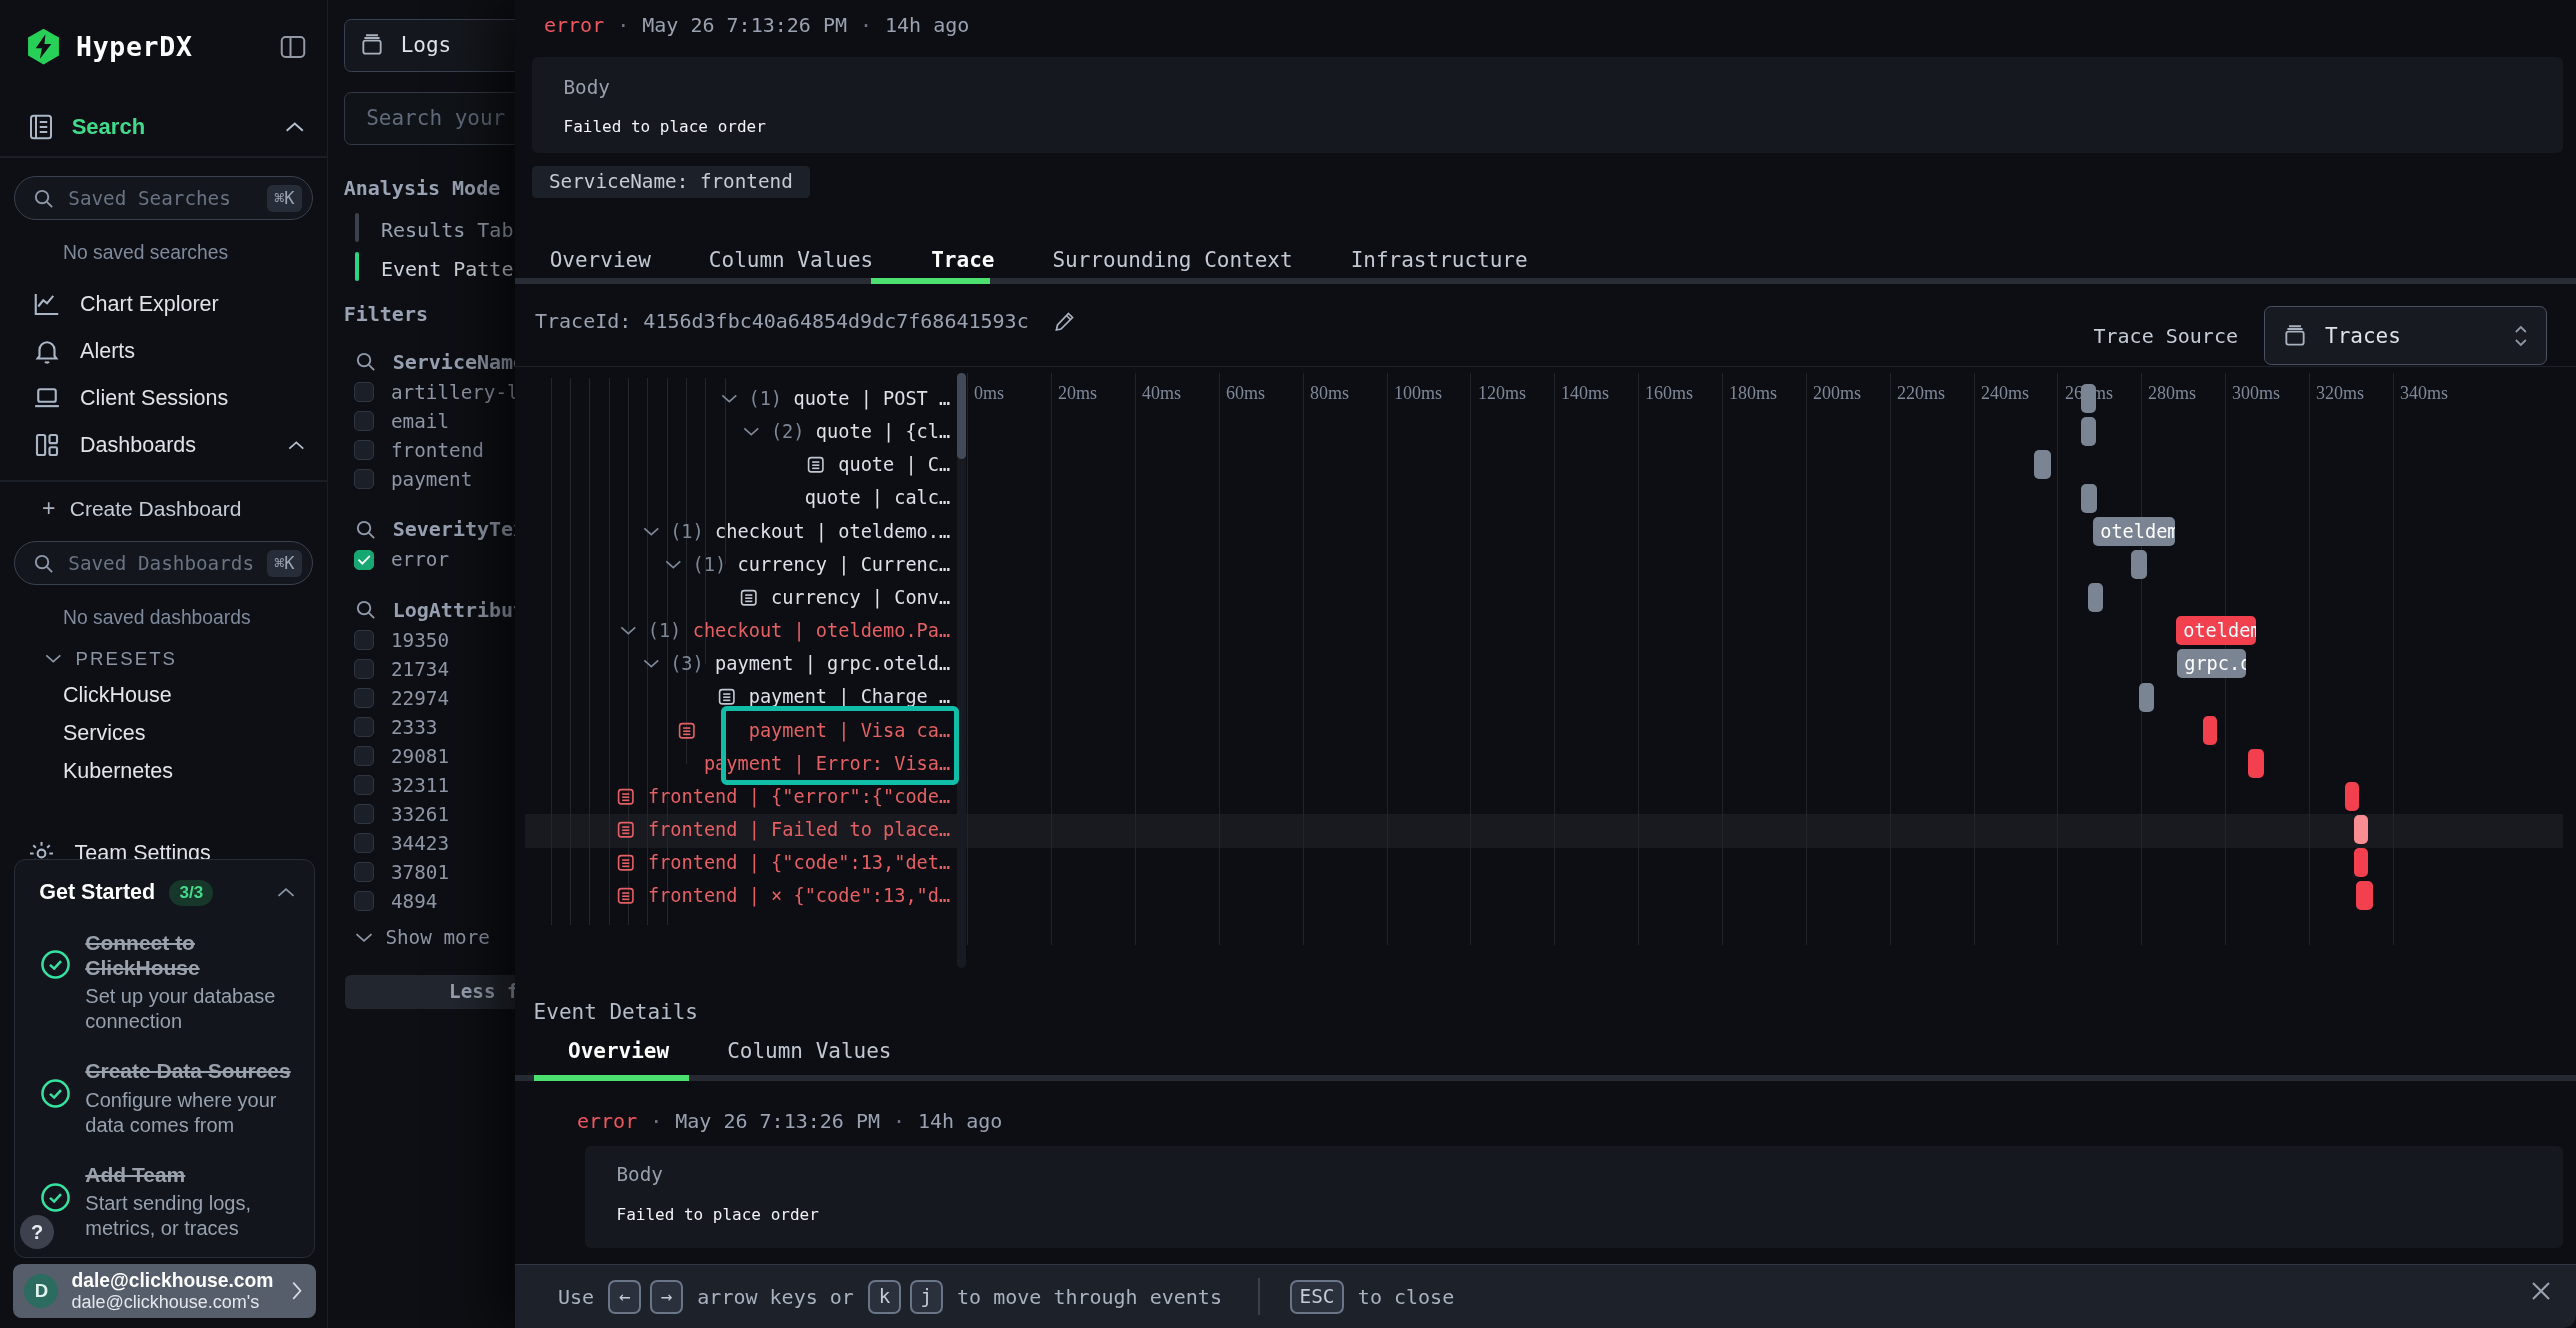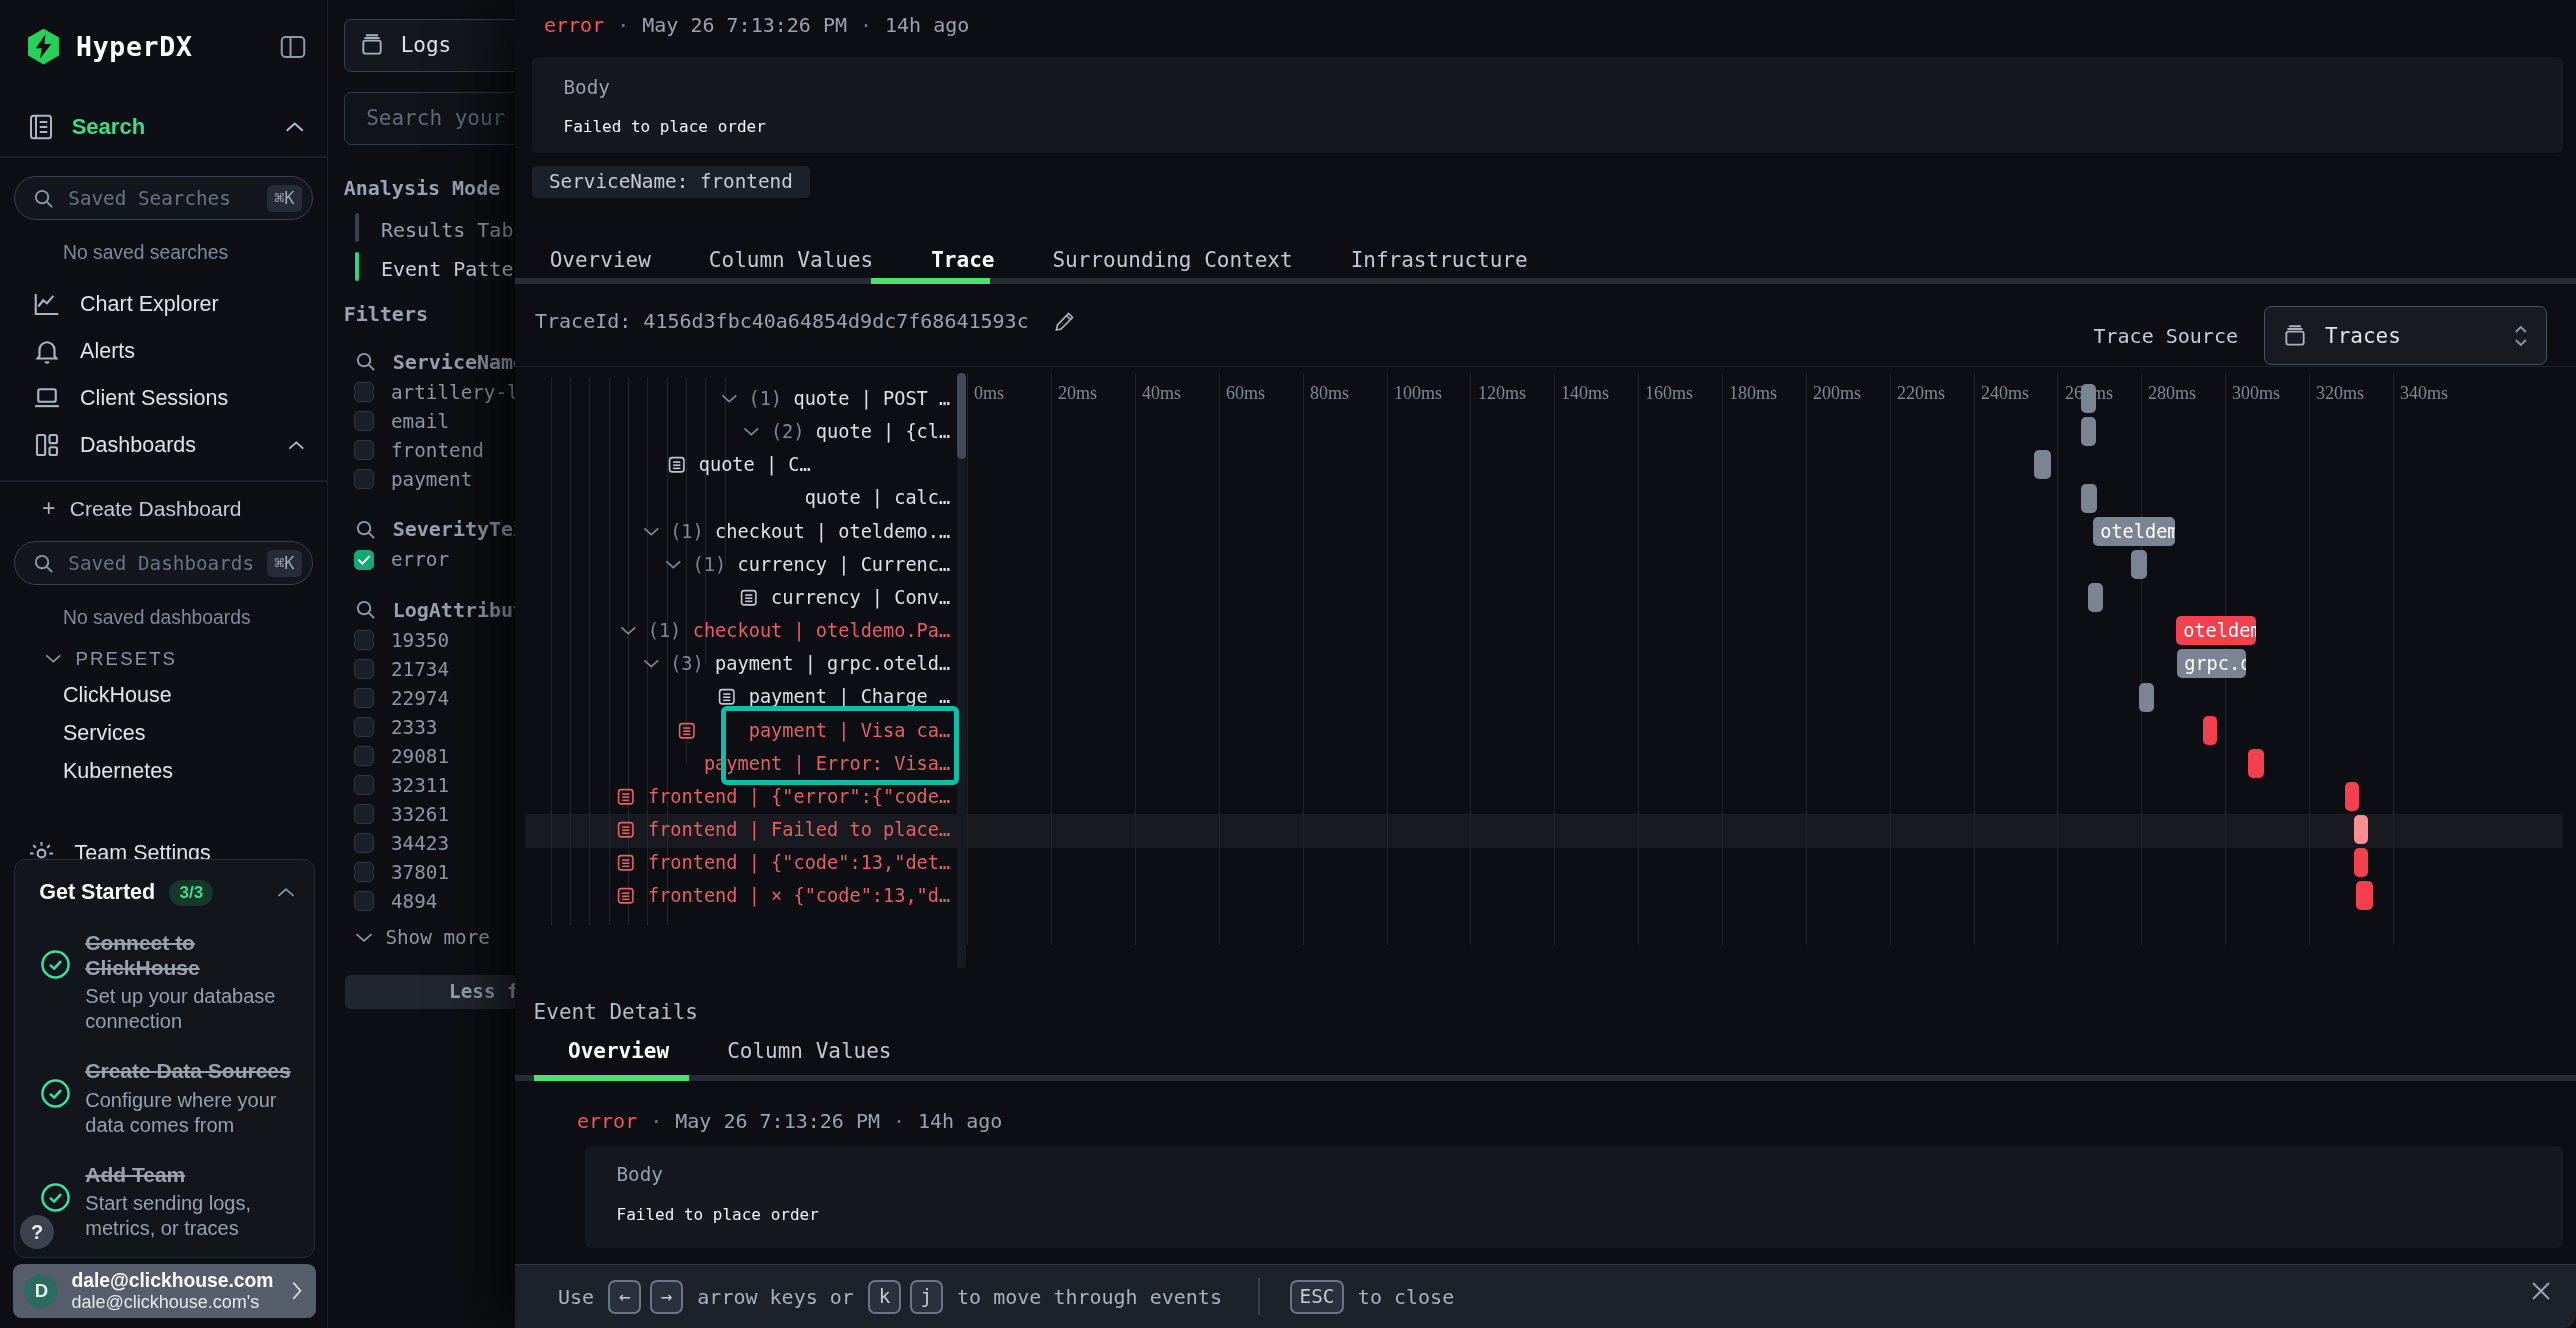--- a/index.html
+++ b/index.html
@@ -583,21 +583,21 @@
         <div class="wfrow white" style="top: 48px; height: 33px;">
           <span class="chev">
             <svg width="18.6" height="13" viewBox="0 0 24 14" fill="none" stroke="#7e8897" stroke-width="2.2">
               <polyline points="3,3 12,11 21,3"></polyline>
             </svg>
           </span>
           <span class="cnt">(2)</span>
           <span class="lab">quote | {cl…</span>
         </div>
         <div class="bar gray" style="left: 1566px; width: 14.7px; top: 50px;"></div>
-        <div class="wfrow white" style="top: 81px; height: 33px; justify-content: center;">
+        <div class="wfrow white" style="top: 81px; height: 33px;">
           <span class="docic">
             <svg width="21.5" height="21.5" viewBox="0 0 24 24" fill="none" stroke="#c2c8d2" stroke-width="1.8">
               <rect x="4" y="4" width="16" height="16" rx="3"></rect>
               <line x1="8" y1="9" x2="16" y2="9"></line>
               <line x1="8" y1="12.5" x2="16" y2="12.5"></line>
               <line x1="8" y1="16" x2="16" y2="16"></line>
             </svg>
           </span>
           <span class="lab">quote | C…</span>
         </div>

